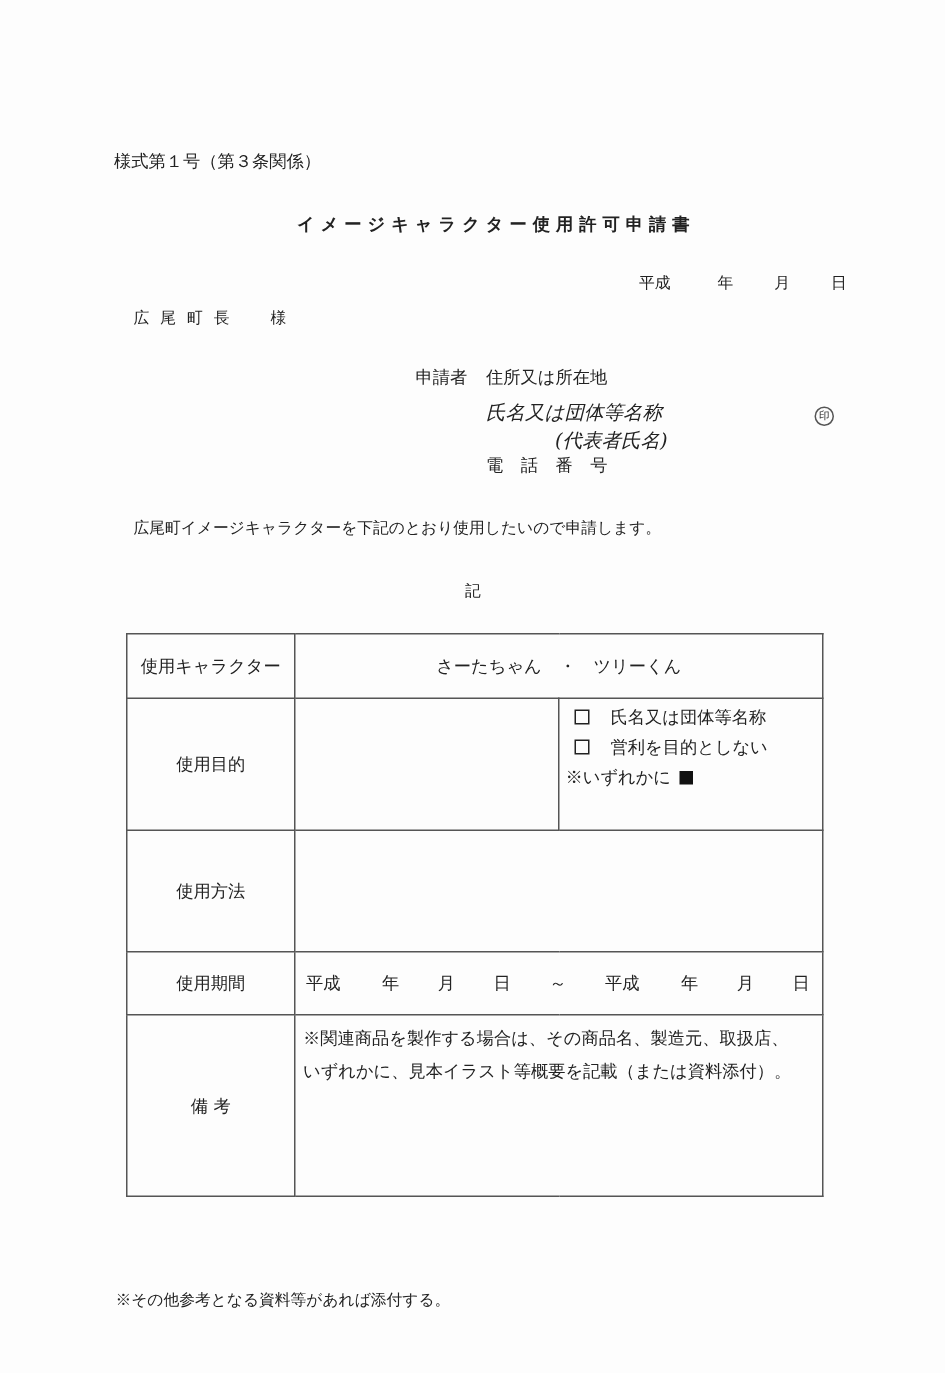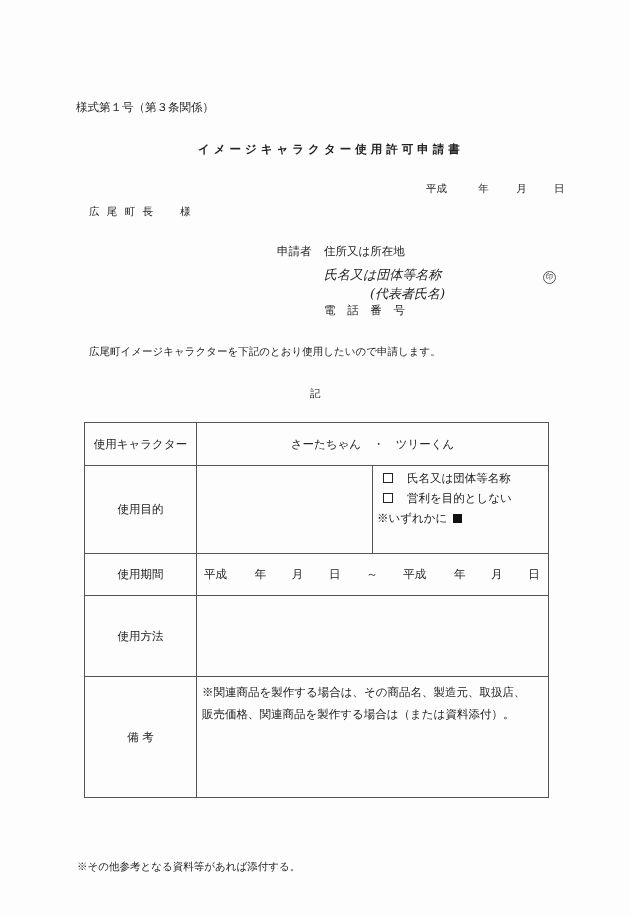--- a/index.html
+++ b/index.html
@@ -62,41 +62,41 @@
   </tr>
   <tr style="height:88px">
     <td class="label">使用目的</td>
     <td style="width:175px"></td>
     <td style="vertical-align:top;padding-top:2px">
       <div class="chk-row"><span class="box"></span><span>氏名又は団体等名称</span></div>
       <div class="chk-row"><span class="box"></span><span>営利を目的としない</span></div>
       <div class="chk-row" style="padding-left:4px"><span>※いずれかに</span><span class="filled"></span></div>
     </td>
   </tr>
+  <tr style="height:81px">
+    <td class="label">使用方法</td>
+    <td colspan="2"></td>
+  </tr>
   <tr style="height:42px">
     <td class="label">使用期間</td>
     <td colspan="2" style="padding-left:7px">
       <span>平成</span>
       <span style="margin-left:24px">年</span>
       <span style="margin-left:22px">月</span>
       <span style="margin-left:22px">日</span>
       <span style="margin-left:22px">～</span>
       <span style="margin-left:22px">平成</span>
       <span style="margin-left:24px">年</span>
       <span style="margin-left:22px">月</span>
       <span style="margin-left:22px">日</span>
     </td>
   </tr>
-  <tr style="height:81px">
-    <td class="label">使用方法</td>
-    <td colspan="2"></td>
-  </tr>
   <tr style="height:121px">
     <td class="label">備 考</td>
     <td colspan="2" style="vertical-align:top;padding:4px 0 16px 5px;line-height:22px">
       <div>※関連商品を製作する場合は、その商品名、製造元、取扱店、</div>
-      <div>販売価格、関連商品を製作する場合は（または資料添付）。</div>
+      <div>いずれかに、見本イラスト等概要を記載（または資料添付）。</div>
     </td>
   </tr>
 </tbody>
   </table>
 
 <div class="abs t11" style="left:77px;top:823px;margin-top:37px;">※その他参考となる資料等があれば添付する。</div>
 
 </body></html>

